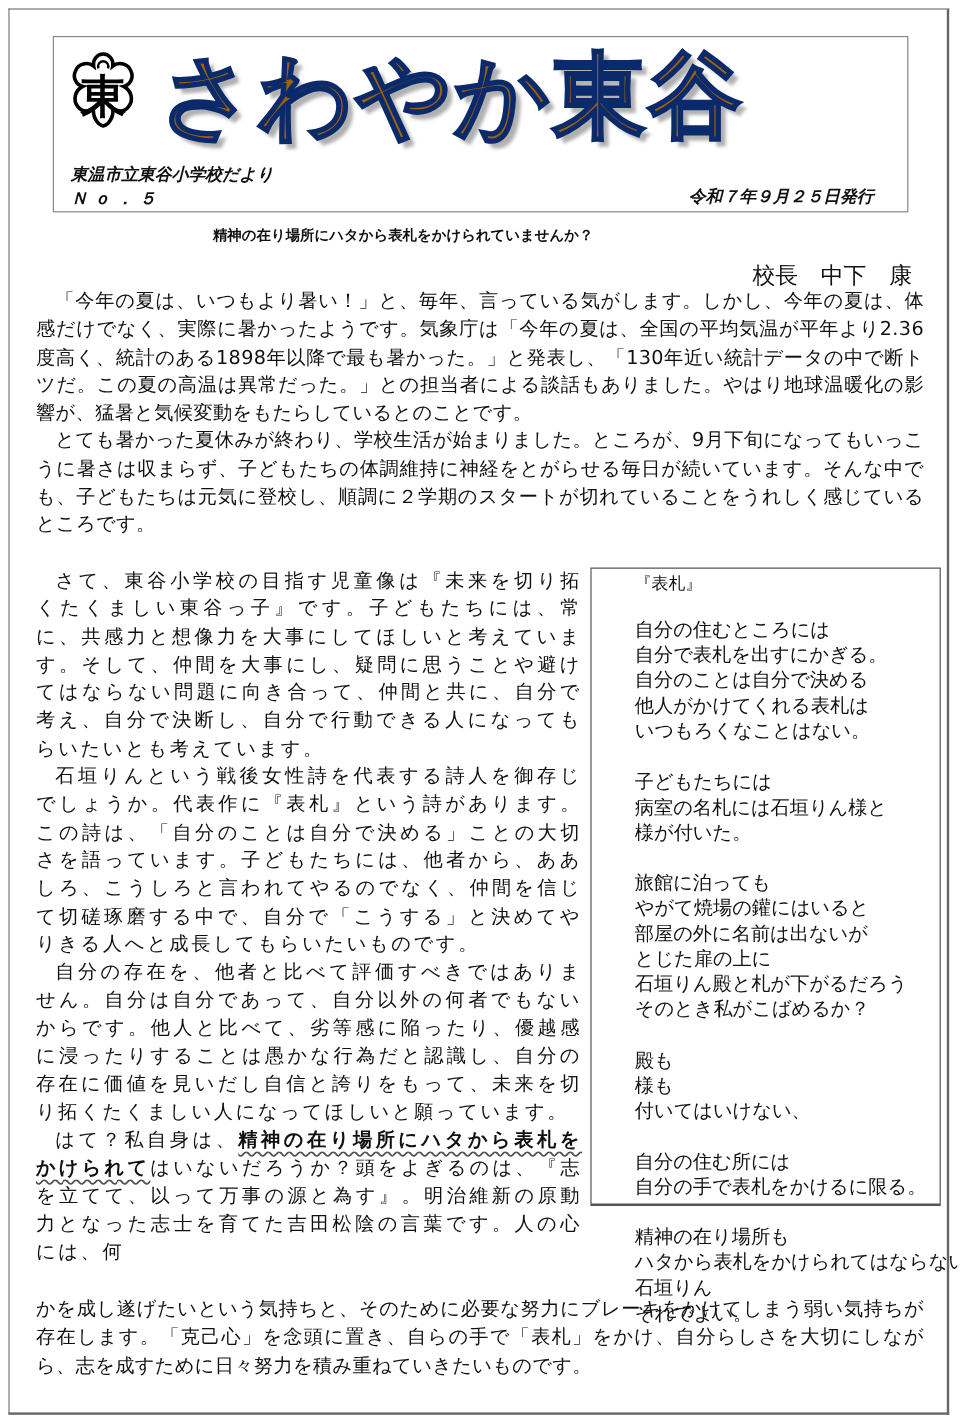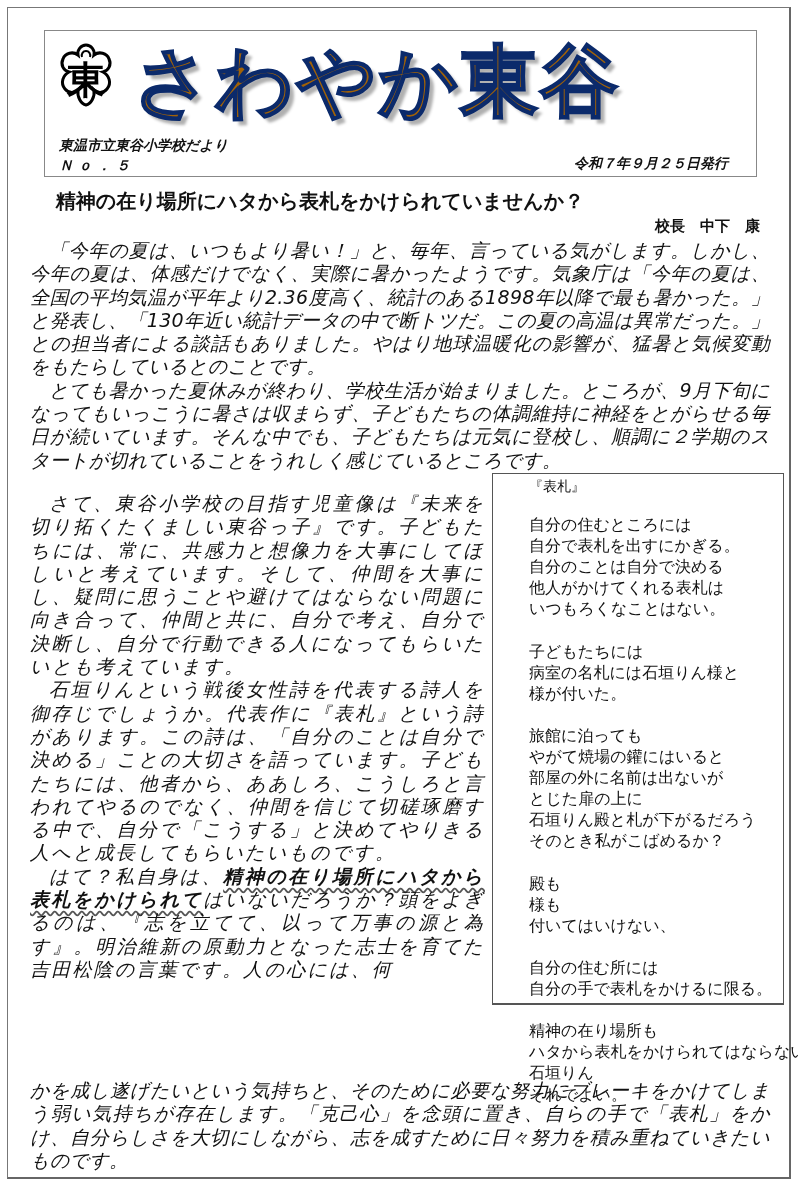--- a/index.html
+++ b/index.html
@@ -13,27 +13,27 @@
   .title { position: absolute; left: 88px; top: 0px; height: 100px; line-height: 100px;
            font-family: "DejaVu Sans", sans-serif; font-weight: bold; font-size: 78px;
            letter-spacing: 2px; color: #a16207;
            -webkit-text-stroke: 2px #0b2a6b;
            text-shadow: 5px 5px 3px #b0b0b0; }
   .hdr-line { position: absolute; font-size: 14px; font-weight: bold; white-space: pre; font-style: italic; }
   .hdr-school { left: 14px; top: 106px; }
   .hdr-date { right: 28px; top: 124px; }
   .hdr-no { left: 14px; top: 126px; letter-spacing: 5px; }
   .hdr-goal { left: 158px; top: 126px; }
-  .headline { position: absolute; left: 0; width: 640px; top: 188px; text-align: center;
-              font-size: 20px; font-weight: bold; }
-  .author { position: absolute; right: 40px; top: 217px; font-size: 15px; font-weight: bold; white-space: pre; text-align: right; }
-  .body-text { position: absolute; font-size: 19px; line-height: 23.3px; letter-spacing: 0.3px; font-style: italic; }
+  .headline { position: absolute; left: 16px; width: 640px; top: 188px; text-align: center;
+              font-size: 12px; font-weight: bold; }
+  .author { position: absolute; right: 40px; top: 217px; font-size: 19px; font-weight: normal; white-space: pre; text-align: right; }
+  .body-text { position: absolute; font-size: 16px; line-height: 23.3px; letter-spacing: 0.3px; }
   .para { margin: 0; text-indent: 1em; text-align: justify; }
   .full { left: 30px; top: 239px; width: 740px; }
-  .narrow { left: 30px; top: 492px; width: 455px; letter-spacing: 2.2px; }
+  .narrow { left: 30px; top: 472px; width: 455px; letter-spacing: 2.2px; }
   .bottom { left: 30px; top: 1079px; width: 740px; }
   .emph { font-weight: bold; text-decoration: underline wavy #555; text-underline-offset: 4px; }
   .poem-box { position: absolute; left: 492px; top: 473px; width: 292px; height: 532px;
               border: 1px solid #555; box-sizing: border-box; border-bottom: 2px solid #555; }
   .poem-title { position: absolute; left: 36px; top: 4px; font-size: 14px; }
   .poem-lines { position: absolute; left: 36px; top: 40px; font-size: 16px; line-height: 21.1px; }
   .poem-line { white-space: pre; min-height: 21.1px; }
 </style>
 </head>
 <body>
@@ -56,20 +56,21 @@
 <div class="author">校長　中下　康</div>
 
 <div class="body-text full">
   <p class="para">「今年の夏は、いつもより暑い！」と、毎年、言っている気がします。しかし、今年の夏は、体感だけでなく、実際に暑かったようです。気象庁は「今年の夏は、全国の平均気温が平年より2.36度高く、統計のある1898年以降で最も暑かった。」と発表し、「130年近い統計データの中で断トツだ。この夏の高温は異常だった。」との担当者による談話もありました。やはり地球温暖化の影響が、猛暑と気候変動をもたらしているとのことです。</p>
   <p class="para">とても暑かった夏休みが終わり、学校生活が始まりました。ところが、9月下旬になってもいっこうに暑さは収まらず、子どもたちの体調維持に神経をとがらせる毎日が続いています。そんな中でも、子どもたちは元気に登校し、順調に２学期のスタートが切れていることをうれしく感じているところです。</p>
 </div>
 
 <div class="body-text narrow">
   <p class="para">さて、東谷小学校の目指す児童像は『未来を切り拓くたくましい東谷っ子』です。子どもたちには、常に、共感力と想像力を大事にしてほしいと考えています。そして、仲間を大事にし、疑問に思うことや避けてはならない問題に向き合って、仲間と共に、自分で考え、自分で決断し、自分で行動できる人になってもらいたいとも考えています。</p>
   <p class="para">石垣りんという戦後女性詩を代表する詩人を御存じでしょうか。代表作に『表札』という詩があります。この詩は、「自分のことは自分で決める」ことの大切さを語っています。子どもたちには、他者から、ああしろ、こうしろと言われてやるのでなく、仲間を信じて切磋琢磨する中で、自分で「こうする」と決めてやりきる人へと成長してもらいたいものです。</p>
+  <p class="para">自分の存在を、他者と比べて評価すべきではありません。自分は自分であって、自分以外の何者でもないからです。他人と比べて、劣等感に陥ったり、優越感に浸ったりすることは愚かな行為だと認識し、自分の存在に価値を見いだし自信と誇りをもって、未来を切り拓くたくましい人になってほしいと願っています。</p>
   <p class="para"><span>はて？私自身は、</span><span class="emph">精神の在り場所にハタから表札をかけられて</span><span>はいないだろうか？頭をよぎるのは、『志を立てて、以って万事の源と為す』。明治維新の原動力となった志士を育てた吉田松陰の言葉です。人の心には、何</span></p>
 </div>
 
 <div class="body-text bottom">
   <p class="para" style="text-indent:0">かを成し遂げたいという気持ちと、そのために必要な努力にブレーキをかけてしまう弱い気持ちが存在します。「克己心」を念頭に置き、自らの手で「表札」をかけ、自分らしさを大切にしながら、志を成すために日々努力を積み重ねていきたいものです。</p>
 </div>
 
 <div class="poem-box">
   <div class="poem-title">『表札』</div>
   <div class="poem-lines" id="poem-lines">

